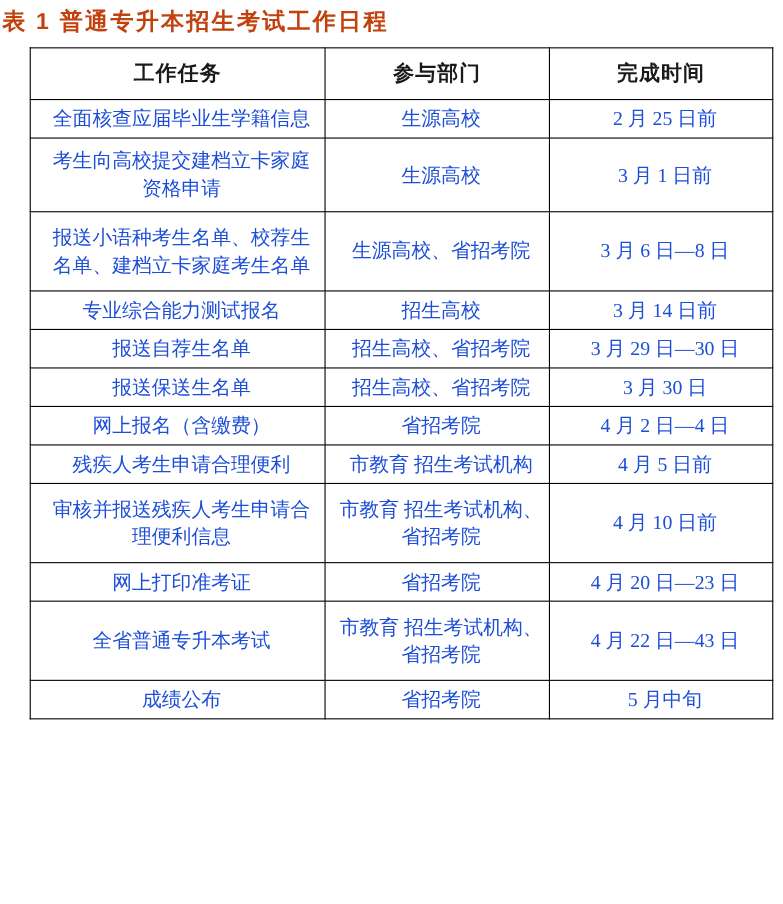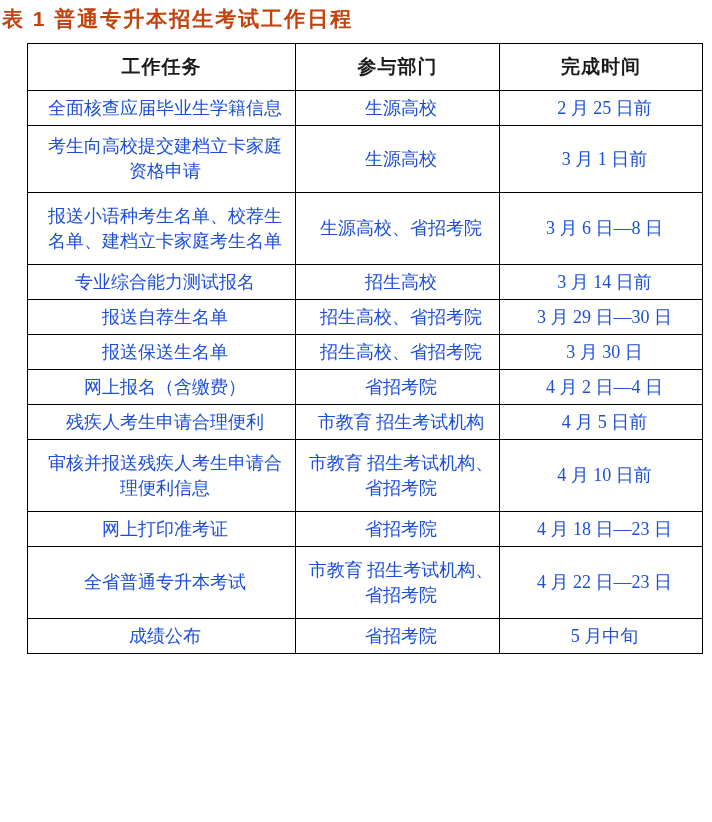--- a/index.html
+++ b/index.html
@@ -134,27 +134,27 @@
       <tr class="h65">
         <td>审核并报送残疾人考生申请合
 理便利信息</td>
         <td>市教育 招生考试机构、
 省招考院</td>
         <td>4 月 10 日前</td>
       </tr>
       <tr class="h35">
         <td>网上打印准考证</td>
         <td>省招考院</td>
-        <td>4 月 18 日—23 日</td>
+        <td>4 月 20 日—23 日</td>
       </tr>
       <tr class="h65">
         <td>全省普通专升本考试</td>
         <td>市教育 招生考试机构、
 省招考院</td>
-        <td>4 月 22 日—23 日</td>
+        <td>4 月 22 日—43 日</td>
       </tr>
       <tr class="h35">
         <td>成绩公布</td>
         <td>省招考院</td>
         <td>5 月中旬</td>
       </tr>
     </tbody>
   </table>
 
 </div>

